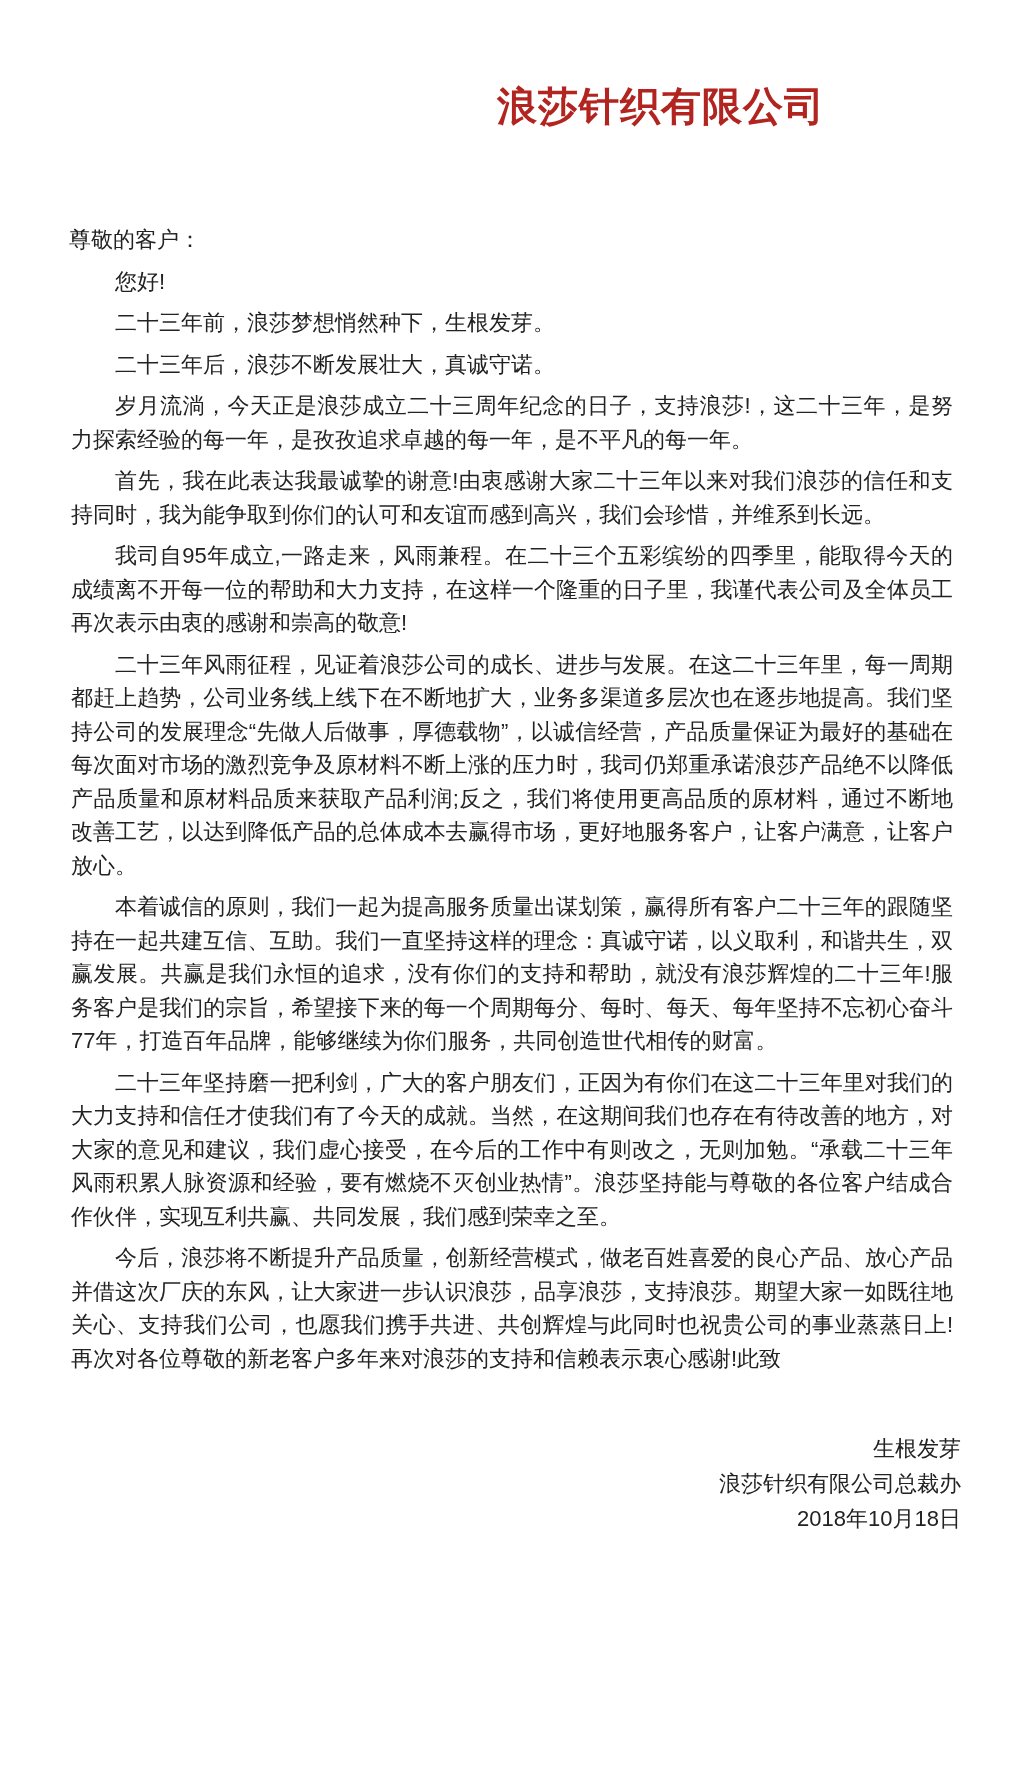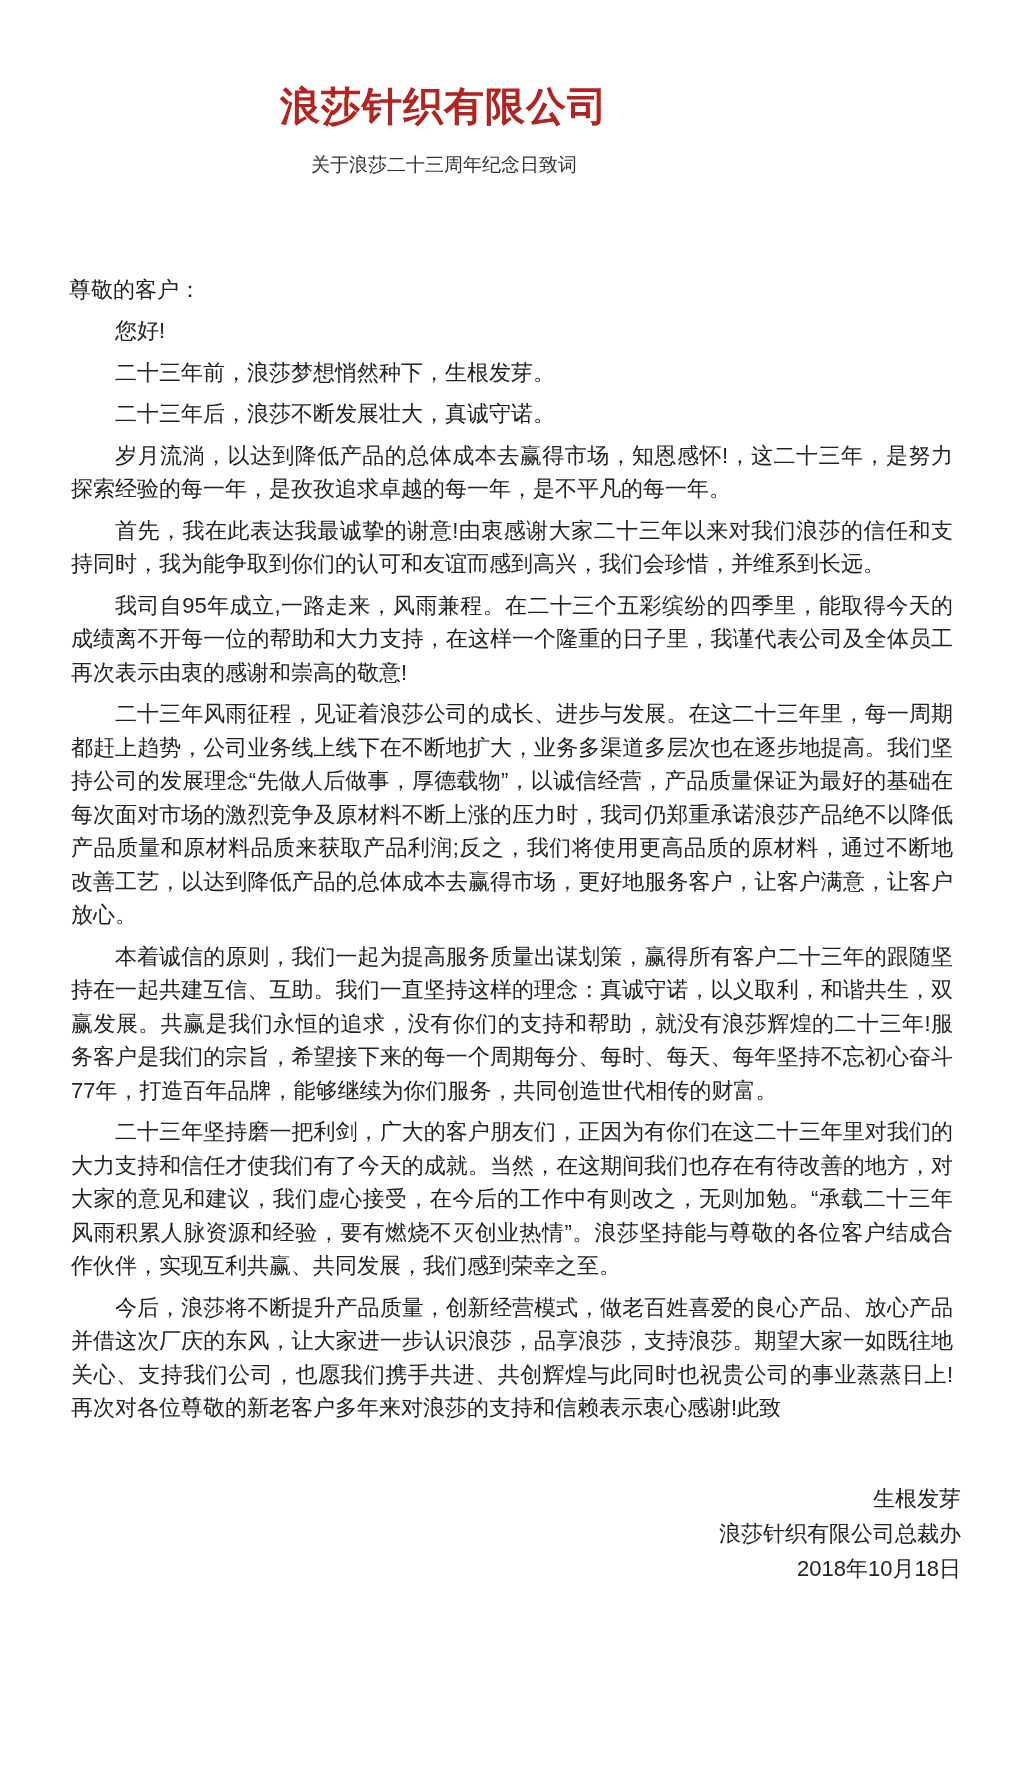--- a/index.html
+++ b/index.html
@@ -12,21 +12,21 @@
     margin: 0 auto;
     background: #ffffff;
     box-sizing: border-box;
     padding: 0 63px;
     overflow: hidden;
   }
 
   
   .letterhead {
     width: 762px;
-    text-align: center;
+    text-align: right;
   }
   .company-title {
     margin: 84px 0 0 0;
     font-size: 40px;
     line-height: 1.1;
     font-weight: 700;
     color: #b22420;
     letter-spacing: 1px;
   }
   .doc-subtitle {
@@ -56,30 +56,29 @@
   }
   .signature-block div { margin: 0; }
 </style>
 </head>
 <body>
 
 <div class="page">
 
   <div class="letterhead">
     <h1 class="company-title">浪莎针织有限公司</h1>
-    <div class="doc-subtitle">关于浪莎二十三周年纪念日致词</div>
   </div>
 
   <div class="letter-body">
     <p class="salutation">尊敬的客户：</p>
     <div>
         <p class="para">您好!</p>
         <p class="para">二十三年前，浪莎梦想悄然种下，生根发芽。</p>
         <p class="para">二十三年后，浪莎不断发展壮大，真诚守诺。</p>
-        <p class="para">岁月流淌，以达到降低产品的总体成本去赢得市场，知恩感怀!，这二十三年，是努力探索经验的每一年，是孜孜追求卓越的每一年，是不平凡的每一年。</p>
+        <p class="para">岁月流淌，今天正是浪莎成立二十三周年纪念的日子，支持浪莎!，这二十三年，是努力探索经验的每一年，是孜孜追求卓越的每一年，是不平凡的每一年。</p>
         <p class="para">首先，我在此表达我最诚挚的谢意!由衷感谢大家二十三年以来对我们浪莎的信任和支持同时，我为能争取到你们的认可和友谊而感到高兴，我们会珍惜，并维系到长远。</p>
         <p class="para">我司自95年成立,一路走来，风雨兼程。在二十三个五彩缤纷的四季里，能取得今天的成绩离不开每一位的帮助和大力支持，在这样一个隆重的日子里，我谨代表公司及全体员工再次表示由衷的感谢和崇高的敬意!</p>
         <p class="para">二十三年风雨征程，见证着浪莎公司的成长、进步与发展。在这二十三年里，每一周期都赶上趋势，公司业务线上线下在不断地扩大，业务多渠道多层次也在逐步地提高。我们坚持公司的发展理念“先做人后做事，厚德载物”，以诚信经营，产品质量保证为最好的基础在每次面对市场的激烈竞争及原材料不断上涨的压力时，我司仍郑重承诺浪莎产品绝不以降低产品质量和原材料品质来获取产品利润;反之，我们将使用更高品质的原材料，通过不断地改善工艺，以达到降低产品的总体成本去赢得市场，更好地服务客户，让客户满意，让客户放心。</p>
         <p class="para">本着诚信的原则，我们一起为提高服务质量出谋划策，赢得所有客户二十三年的跟随坚持在一起共建互信、互助。我们一直坚持这样的理念：真诚守诺，以义取利，和谐共生，双赢发展。共赢是我们永恒的追求，没有你们的支持和帮助，就没有浪莎辉煌的二十三年!服务客户是我们的宗旨，希望接下来的每一个周期每分、每时、每天、每年坚持不忘初心奋斗77年，打造百年品牌，能够继续为你们服务，共同创造世代相传的财富。</p>
         <p class="para">二十三年坚持磨一把利剑，广大的客户朋友们，正因为有你们在这二十三年里对我们的大力支持和信任才使我们有了今天的成就。当然，在这期间我们也存在有待改善的地方，对大家的意见和建议，我们虚心接受，在今后的工作中有则改之，无则加勉。“承载二十三年风雨积累人脉资源和经验，要有燃烧不灭创业热情”。浪莎坚持能与尊敬的各位客户结成合作伙伴，实现互利共赢、共同发展，我们感到荣幸之至。</p>
         <p class="para">今后，浪莎将不断提升产品质量，创新经营模式，做老百姓喜爱的良心产品、放心产品并借这次厂庆的东风，让大家进一步认识浪莎，品享浪莎，支持浪莎。期望大家一如既往地关心、支持我们公司，也愿我们携手共进、共创辉煌与此同时也祝贵公司的事业蒸蒸日上!再次对各位尊敬的新老客户多年来对浪莎的支持和信赖表示衷心感谢!此致</p>
       </div>
   </div>
 
   <div class="signature-block">

